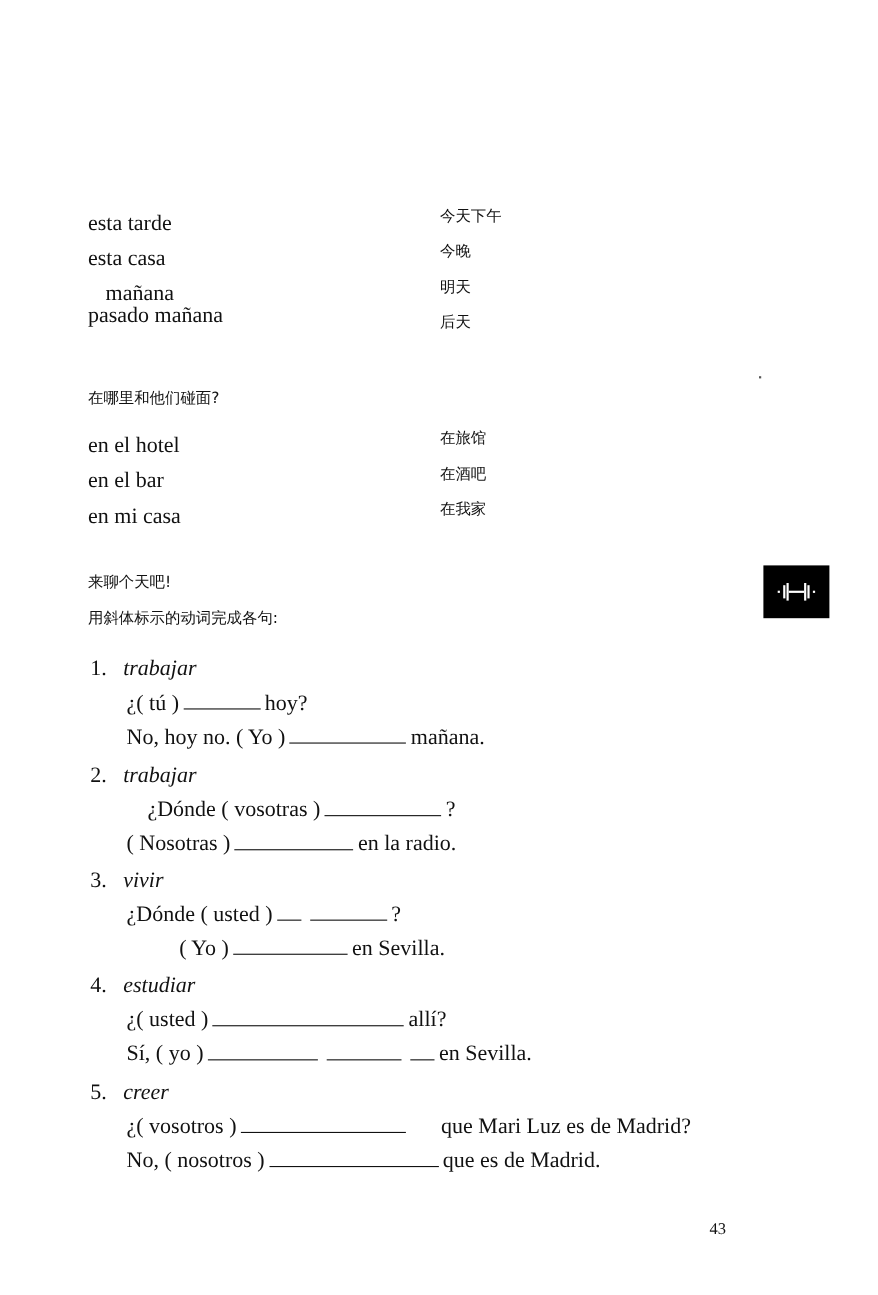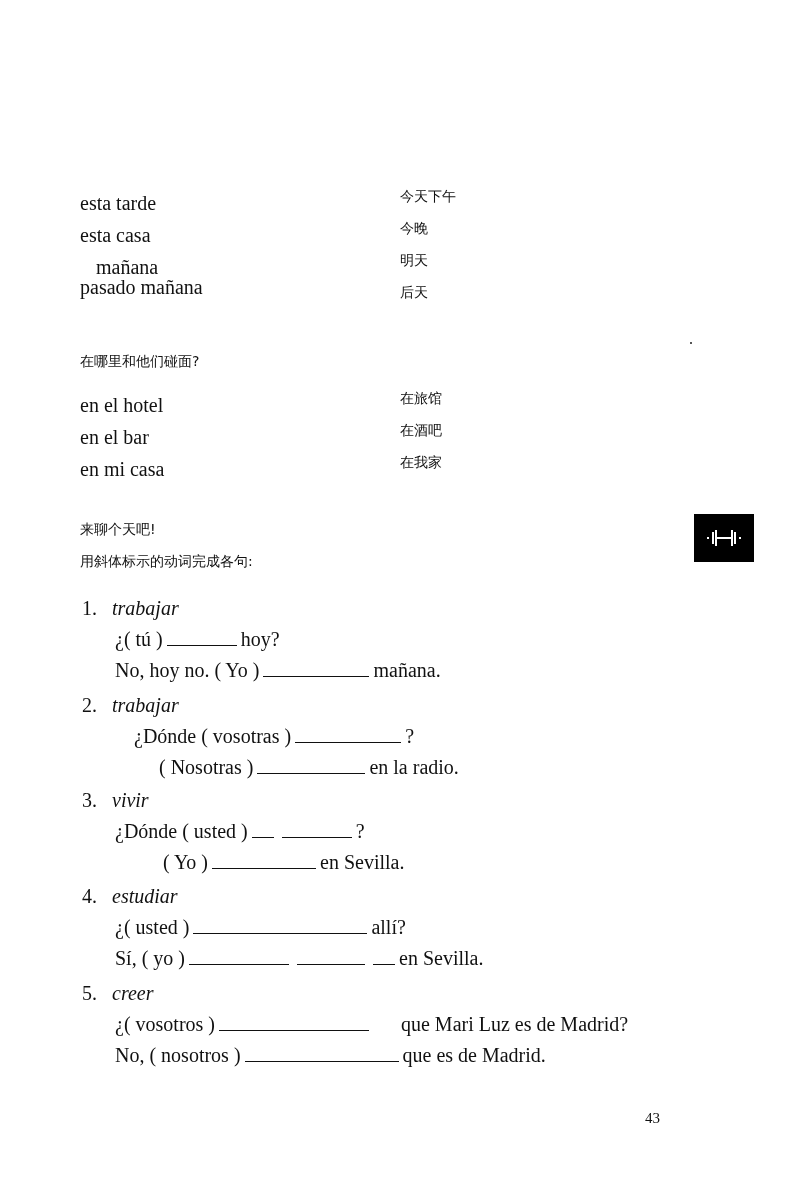--- a/index.html
+++ b/index.html
@@ -58,21 +58,21 @@
   </div>
   <div class="abs es" style="left:115px; top:659px;">
     <span>No, hoy no. ( Yo )</span><span class="blank" style="width:106px;"></span><span>mañana.</span>
   </div>
 
   <div class="abs es" style="left:82px; top:694px;">2.</div>
   <div class="abs es it" style="left:112px; top:694px;">trabajar</div>
   <div class="abs es" style="left:118px; top:725px;margin-left:16px;">
     <span>¿Dónde ( vosotras )</span><span class="blank" style="width:106px;"></span><span>?</span>
   </div>
-  <div class="abs es" style="left:115px; top:756px;margin-left:44px;">
+  <div class="abs es" style="left:115px; top:756px;">
     <span>( Nosotras )</span><span class="blank" style="width:108px;"></span><span>en la radio.</span>
   </div>
 
   <div class="abs es" style="left:82px; top:789px;">3.</div>
   <div class="abs es it" style="left:112px; top:789px;">vivir</div>
   <div class="abs es" style="left:115px; top:820px;">
     <span>¿Dónde ( usted )</span><span class="blank" style="width:22px;"></span><span class="blank" style="width:70px;"></span><span>?</span>
   </div>
   <div class="abs es" style="left:115px; top:851px;margin-left:48px;">
     <span>( Yo )</span><span class="blank" style="width:104px;"></span><span>en Sevilla.</span>

